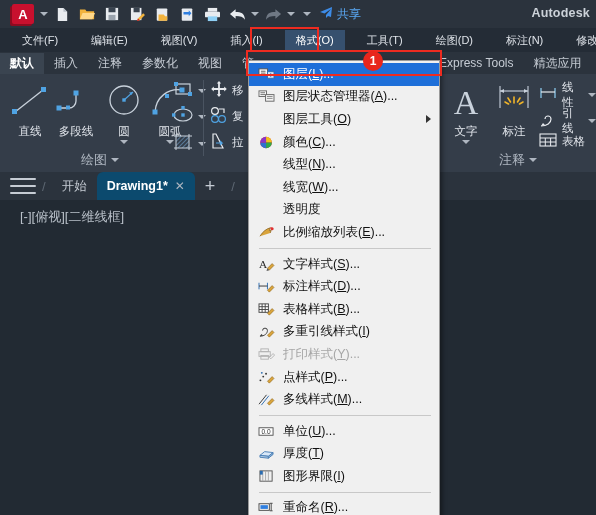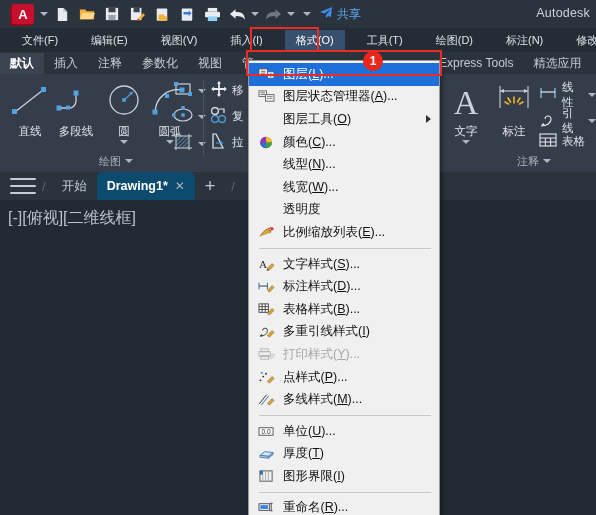--- a/index.html
+++ b/index.html
@@ -31,20 +31,21 @@
     border-top:4px solid #aeb6c0; margin-left:6px;
   }
   .qa-ico{ width:22px;height:22px;margin-left:3px;display:flex;align-items:center;justify-content:center; }
   .qa-ico svg{ display:block; }
   .share{
     display:flex;align-items:flex-start;margin-left:8px;color:#5aa9f5;font-size:12px;gap:4px;
   }
   #autodesk{
     position:absolute; right:6px; top:6px; color:#ccd2d9; font-size:12.5px;
     letter-spacing:.2px;
+    font-weight:bold;
   }
 
   
   #menubar{
     position:absolute; left:0; top:28px; width:596px; height:24px;
     background:#242c36;
     display:flex; align-items:center;
   }
   .menu-item{
     padding:3px 11px; font-size:11px; color:#dfe3e9; white-space:nowrap;margin-left:11px;
@@ -66,21 +67,21 @@
   .rtab.sel{ background:#3a4450; color:#ffffff; font-weight:bold; }
 
   
   #ribbon{
     position:absolute; left:0; top:74px; width:596px; height:98px;
     background:#343d49;
   }
   .panel{ position:absolute; top:0; height:98px; }
   .panel .plabel{
     position:absolute;bottom:3px;left:0;width:100%;text-align:center;
-    font-size:11px;color:#aeb6c0;margin-left:16px;
+    font-size:13px;color:#aeb6c0;
   }
   .panel .plabel .tri{
     display:inline-block;width:0;height:0;margin-left:4px;vertical-align:2px;
     border-left:4px solid transparent;border-right:4px solid transparent;border-top:4px solid #aeb6c0;
   }
   .vdiv{ position:absolute; top:6px; width:1px; height:76px; background:#4a5461; }
 
   .bigbtn{
     position:absolute; top:4px; width:48px; text-align:center;
   }
@@ -115,21 +116,21 @@
   }
   .ftab.act .xc{ color:#aeb6c0; font-size:12px; }
   .plus{ color:#c6ccd4; font-size:18px; margin:0 10px; line-height:1; }
 
   
   #canvas{
     position:absolute; left:0; top:200px; width:596px; height:315px;
     background:#222a33;
   }
   #viewlabel{
-    position:absolute; left:8px; top:8px; font-size:16px; color:#b9c0c9;
+    position:absolute; left:20px; top:8px; font-size:13px; color:#b9c0c9;
   }
 
   
   #dropdown{
     position:absolute; left:248px; top:60px; width:192px;
     background:#f0f0f0; border:1px solid #9a9a9a;
     z-index:30; padding:2px 0 3px 0;
     box-shadow:2px 2px 5px rgba(0,0,0,.45);
   }
   .mrow{

